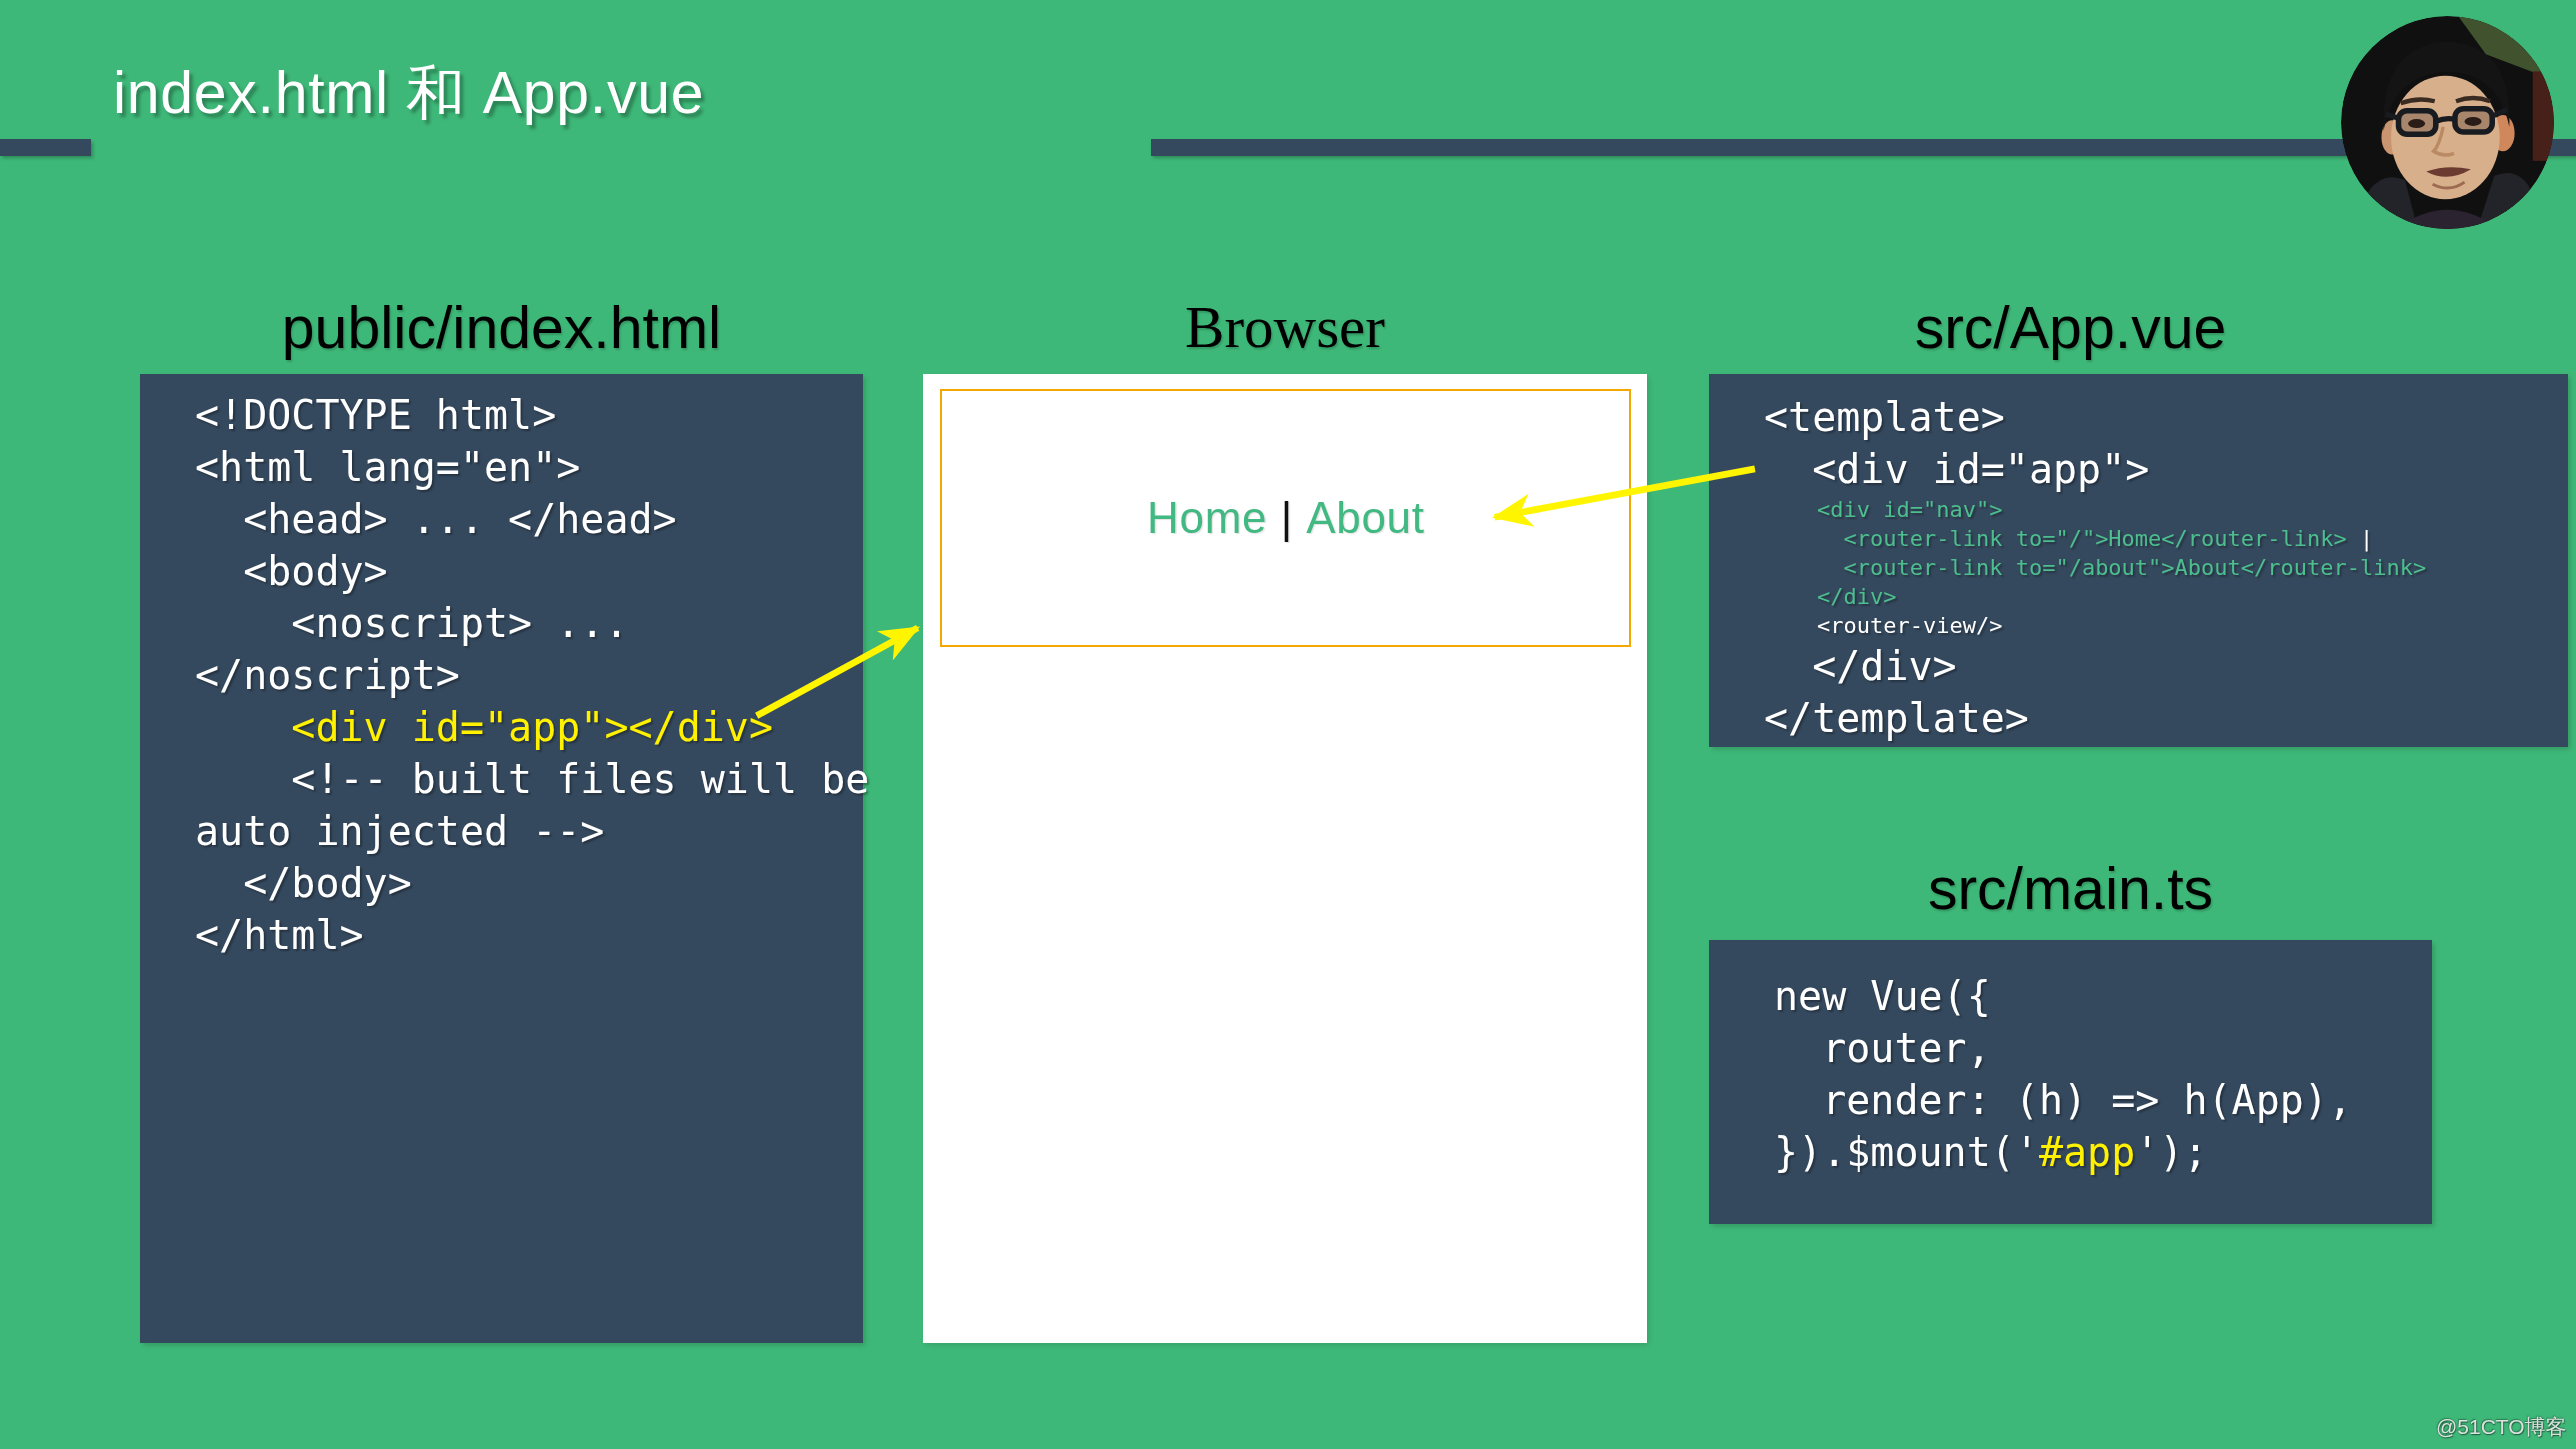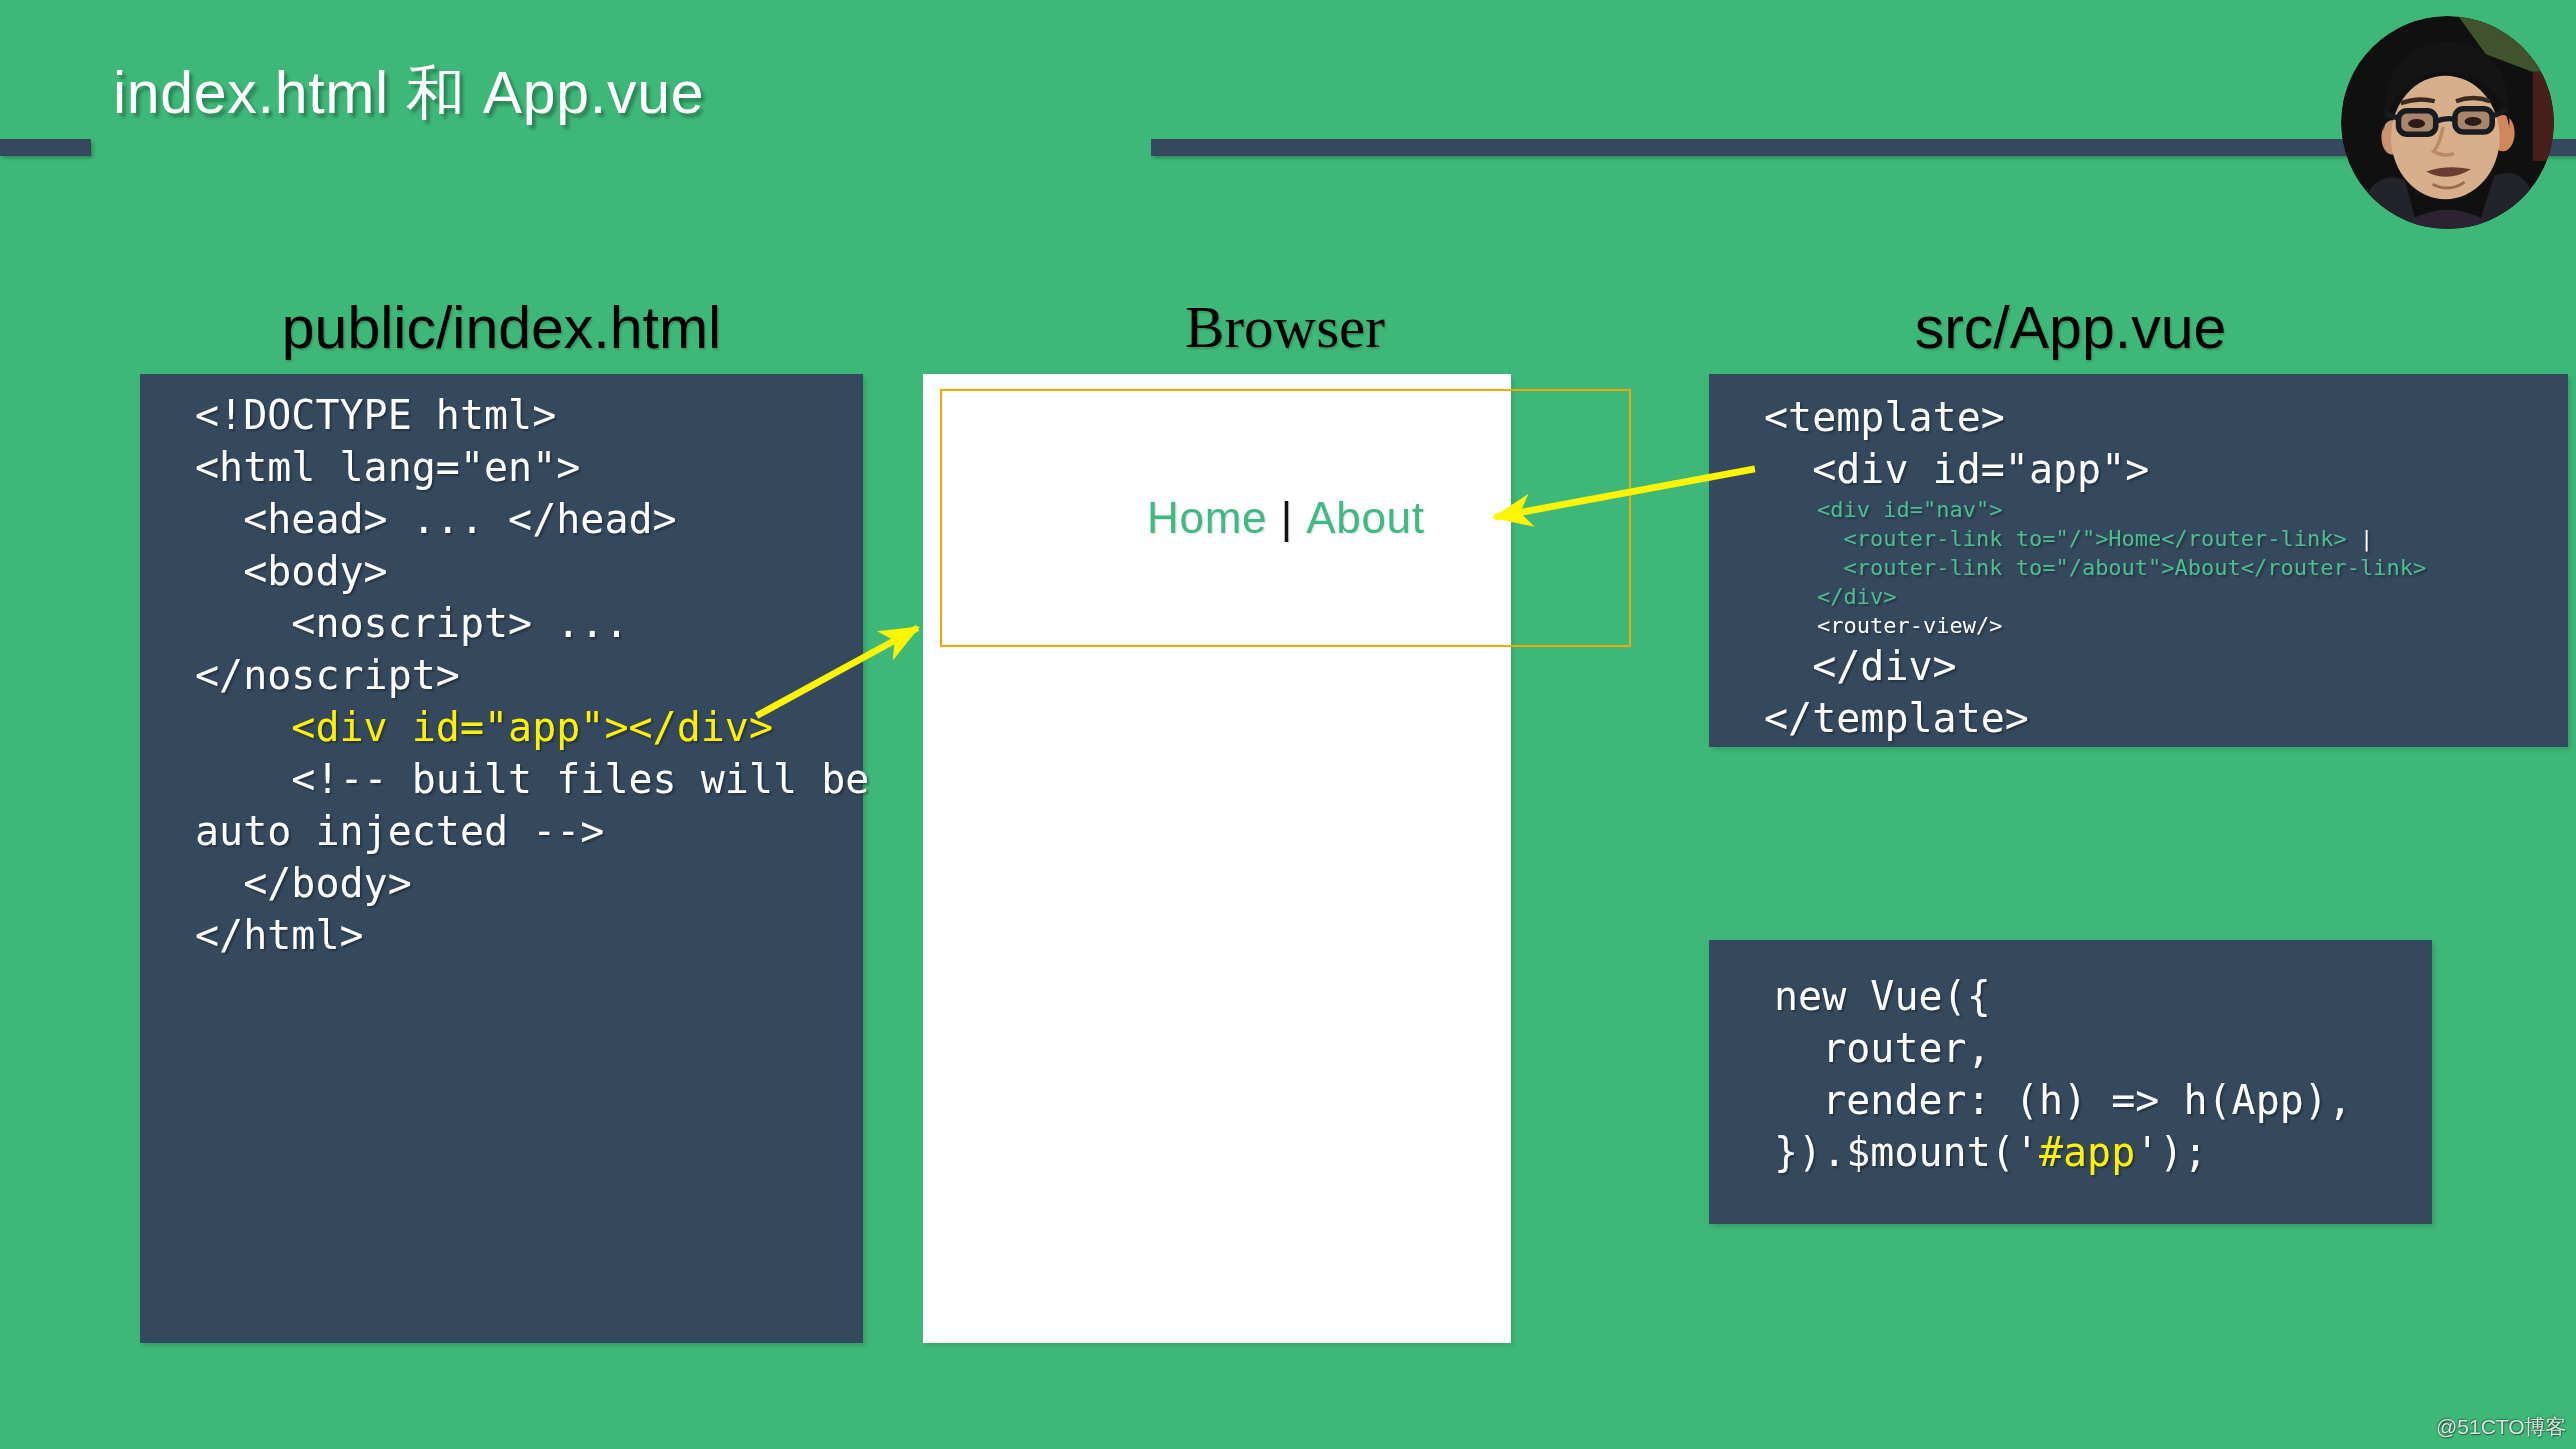--- a/index.html
+++ b/index.html
@@ -90,21 +90,21 @@
   .code-line.lg { font-size: 40px; line-height: 52px; }
   .code-line.sm { font-size: 22px; line-height: 29px; }
   .code-line .white, .code-line.white { color: #ffffff; }
   .code-line .yellow, .code-line.yellow { color: #FFF100; }
   .code-line .green, .code-line.green { color: #4DBE8E; }
   
   .browser-window {
     position: absolute;
     left: 923px;
     top: 374px;
-    width: 588px;
+    width: 724px;
     height: 969px;
     background: #ffffff;
     box-shadow: 2.7px 3.4px 5.4px rgba(0,0,0,0.12);
   }
   .browser-frame {
     position: absolute;
     left: 17.4px;
     top: 14.8px;
     width: 687px;
     height: 254px;
@@ -181,20 +181,21 @@
         <path d="M48,52 Q46,61 43.5,63.5 Q48,66.5 53,64.5" stroke="#b98a64" stroke-width="1.6" fill="none"></path>
         <path d="M40,73 Q50,78.5 61,72 Q50,69.5 40,73 Z" fill="#6b3a30"></path>
         <path d="M43,79 Q51,83 58,78" stroke="#9c6b52" stroke-width="1.4" fill="none"></path>
       </g>
     </svg>
   </div>
 
   <div class="col-head index">public/index.html</div>
   <div class="col-head browser">Browser</div>
   <div class="col-head appvue">src/App.vue</div>
+  <div class="col-head maints">src/main.ts</div>
 
   <div class="panel index">
       <div class="code-line lg white">&lt;!DOCTYPE html&gt;</div>
       <div class="code-line lg white">&lt;html lang="en"&gt;</div>
       <div class="code-line lg white">  &lt;head&gt; ... &lt;/head&gt;</div>
       <div class="code-line lg white">  &lt;body&gt;</div>
       <div class="code-line lg white">    &lt;noscript&gt; ...</div>
       <div class="code-line lg white">&lt;/noscript&gt;</div>
       <div class="code-line lg yellow">    &lt;div id="app"&gt;&lt;/div&gt;</div>
       <div class="code-line lg white">    &lt;!-- built files will be</div>

